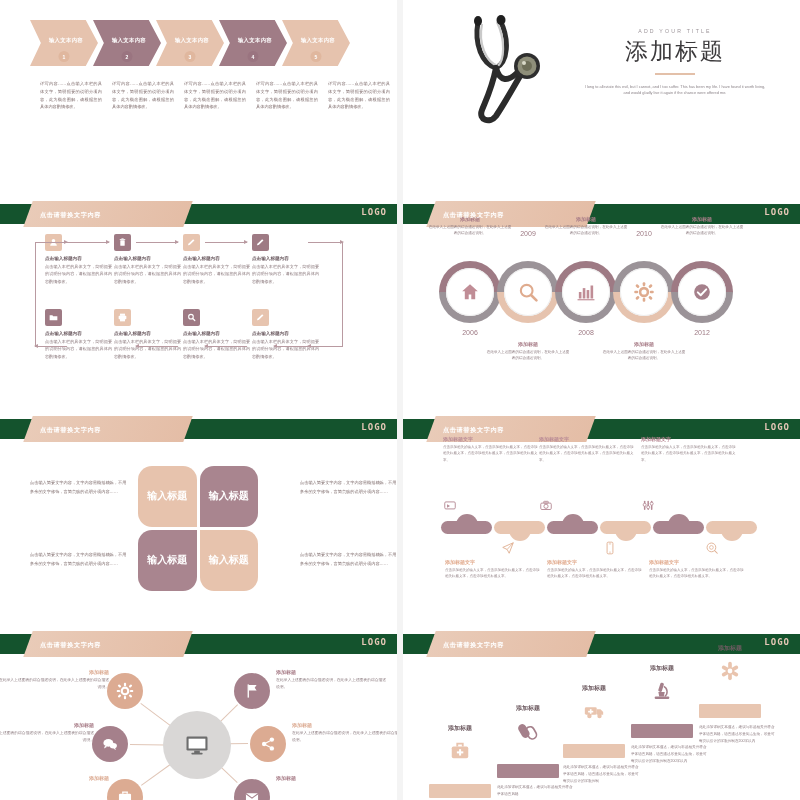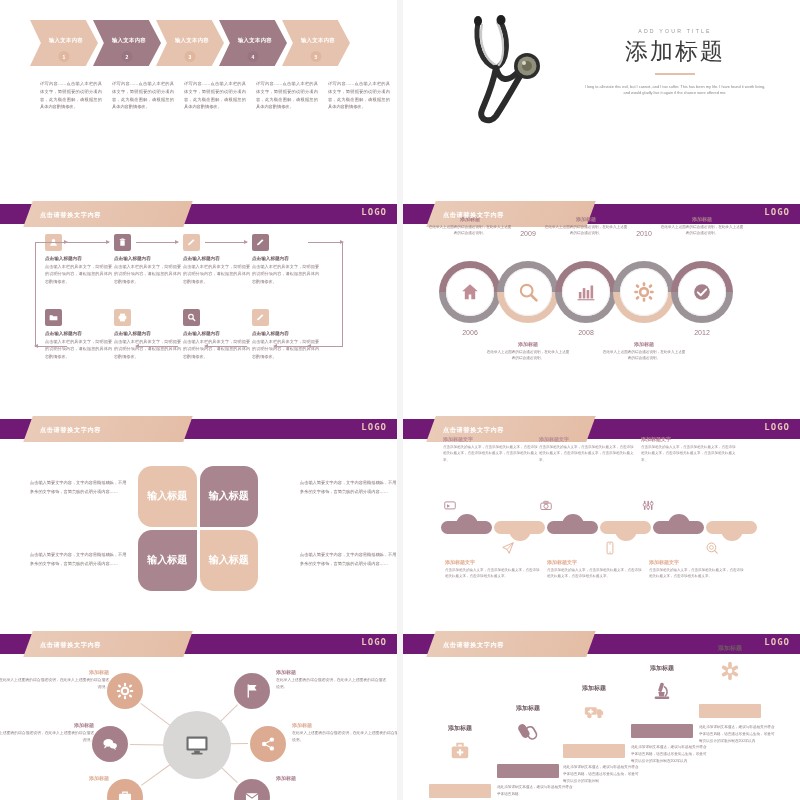--- a/index.html
+++ b/index.html
@@ -22,21 +22,21 @@
   .slide {
     position: relative;
     background: #ffffff;
     overflow: hidden;
   }
 
   
   .banner {
     position: absolute; left: 0; top: 18px;
     width: 100%; height: 20px;
-    background: #701a75;
+    background: #14532d;
   }
   .banner .tab {
     position: absolute; left: 28px; top: -3px;
     width: 160px; height: 26px;
     background: linear-gradient(95deg,#e9cbb8 0%, #e4bda6 100%);
     transform: skewX(-20deg);
   }
   .banner .tab-label {
     position: absolute; left: 40px; top: 2px;
     width: 150px; height: 18px;

